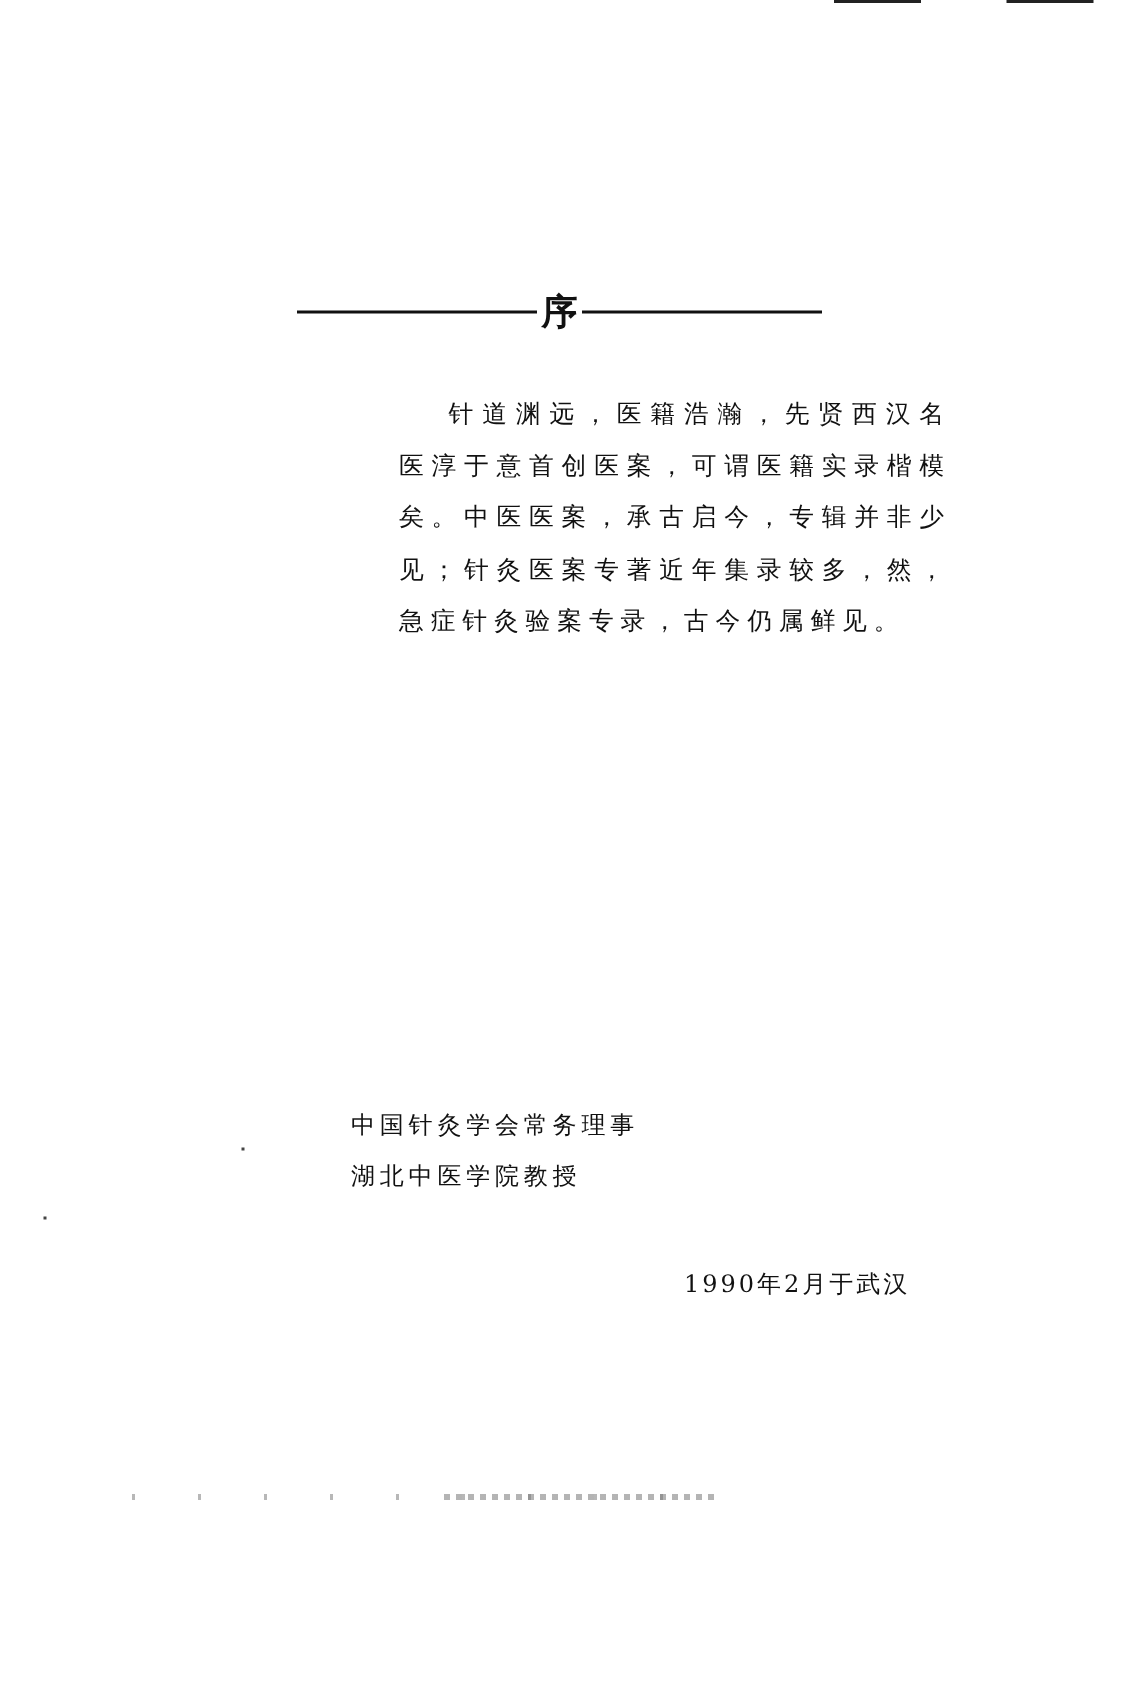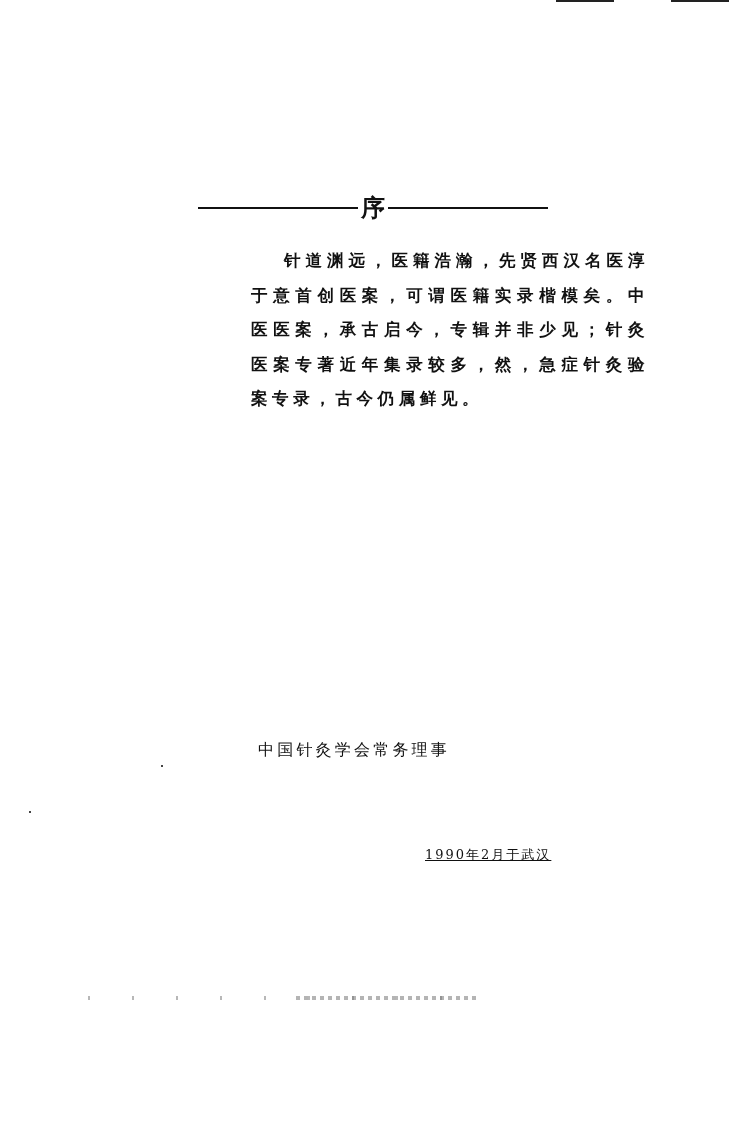--- a/index.html
+++ b/index.html
@@ -5,25 +5,25 @@
   html, body { margin:0; padding:0; background:#ffffff; }
   body { width:747px; height:1122px; position:relative; overflow:hidden;
          font-family:"DejaVu Serif","Liberation Serif",serif; color:#111; }
   .topline { position:absolute; top:0; height:2px; background:#222; }
   .title-row { position:absolute; top:190px; left:198px; width:350px; height:36px;
                display:flex; align-items:center; }
   .title-row .rule { flex:1; height:2px; background:#111; }
   .title-row .title { font-size:24px; font-weight:bold; padding:0 3px; line-height:1; }
   .body-text { position:absolute; left:250px; top:243px; width:400px;
                font-size:16.5px; letter-spacing:4.6px; line-height:34.5px; }
-  .para { margin:1px; text-indent:2em; text-align:justify;font-weight:bold; }
-  .sig { position:absolute; left:258px; top:733px; font-size:16px; letter-spacing:3.2px;
+  .para { margin:16px; text-indent:2em; text-align:justify; }
+  .sig { position:absolute; left:234px; top:733px; font-size:16px; letter-spacing:3.2px;
          line-height:34px; }
   .sig .line { white-space:pre; }
-  .date { position:absolute; left:425px; top:846px; font-size:13px; letter-spacing:2px;text-decoration:underline; }
+  .date { position:absolute; left:456px; top:846px; font-size:16px; letter-spacing:2px; }
   .dot { position:absolute; width:2px; height:2px; background:#444; }
   .noise { position:absolute; top:996px; left:88px; height:4px; width:390px;
            background:repeating-linear-gradient(90deg,#888 0 2px,transparent 2px 44px); opacity:.6; }
   .noise2 { position:absolute; top:996px; left:296px; height:4px; width:180px;
             background:repeating-linear-gradient(90deg,#777 0 4px,transparent 4px 8px); opacity:.55; }
 </style>
 </head>
 <body>
 
 <div class="topline" style="left:556px;width:58px;"></div>
@@ -34,20 +34,21 @@
   <div class="title">序</div>
   <div class="rule"></div>
 </div>
 
 <div class="body-text">
   <p class="para">针道渊远，医籍浩瀚，先贤西汉名医淳于意首创医案，可谓医籍实录楷模矣。中医医案，承古启今，专辑并非少见；针灸医案专著近年集录较多，然，急症针灸验案专录，古今仍属鲜见。</p>
 </div>
 
 <div class="sig">
   <div class="line">中国针灸学会常务理事</div>
+  <div class="line">湖北中医学院教授</div>
 </div>
 
 <div class="date">1990年2月于武汉</div>
 
 <div class="dot" style="left:161px;top:765px;"></div>
 <div class="dot" style="left:29px;top:811px;"></div>
 <div class="noise"></div>
 <div class="noise2"></div>
 
 </body></html>

